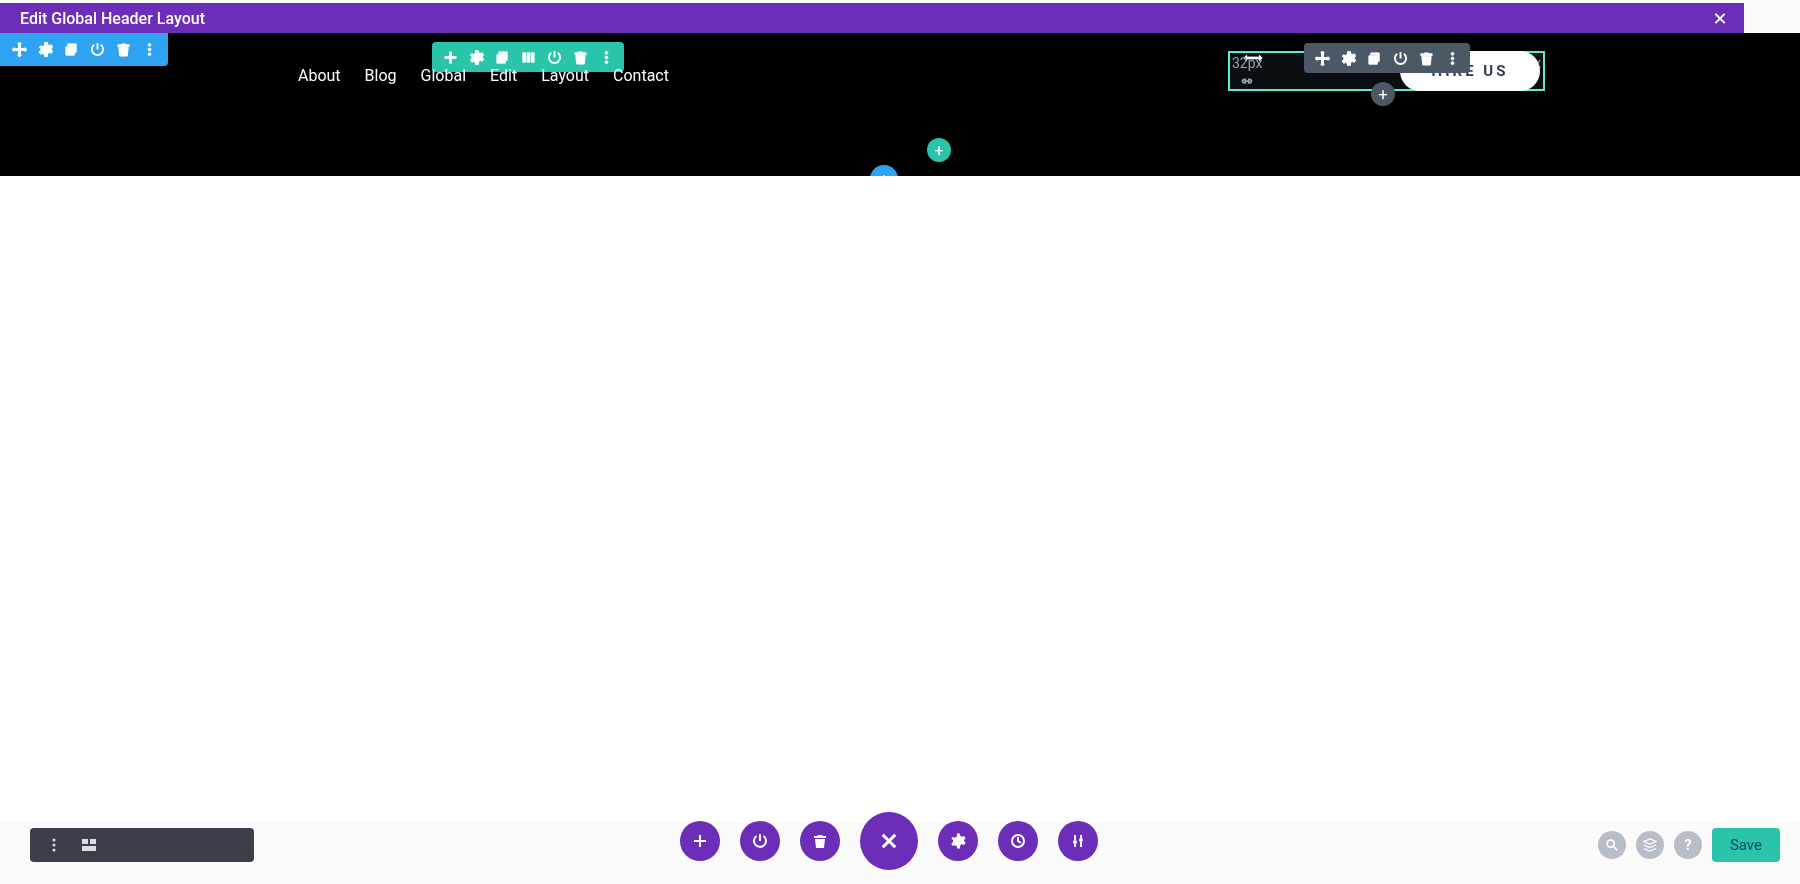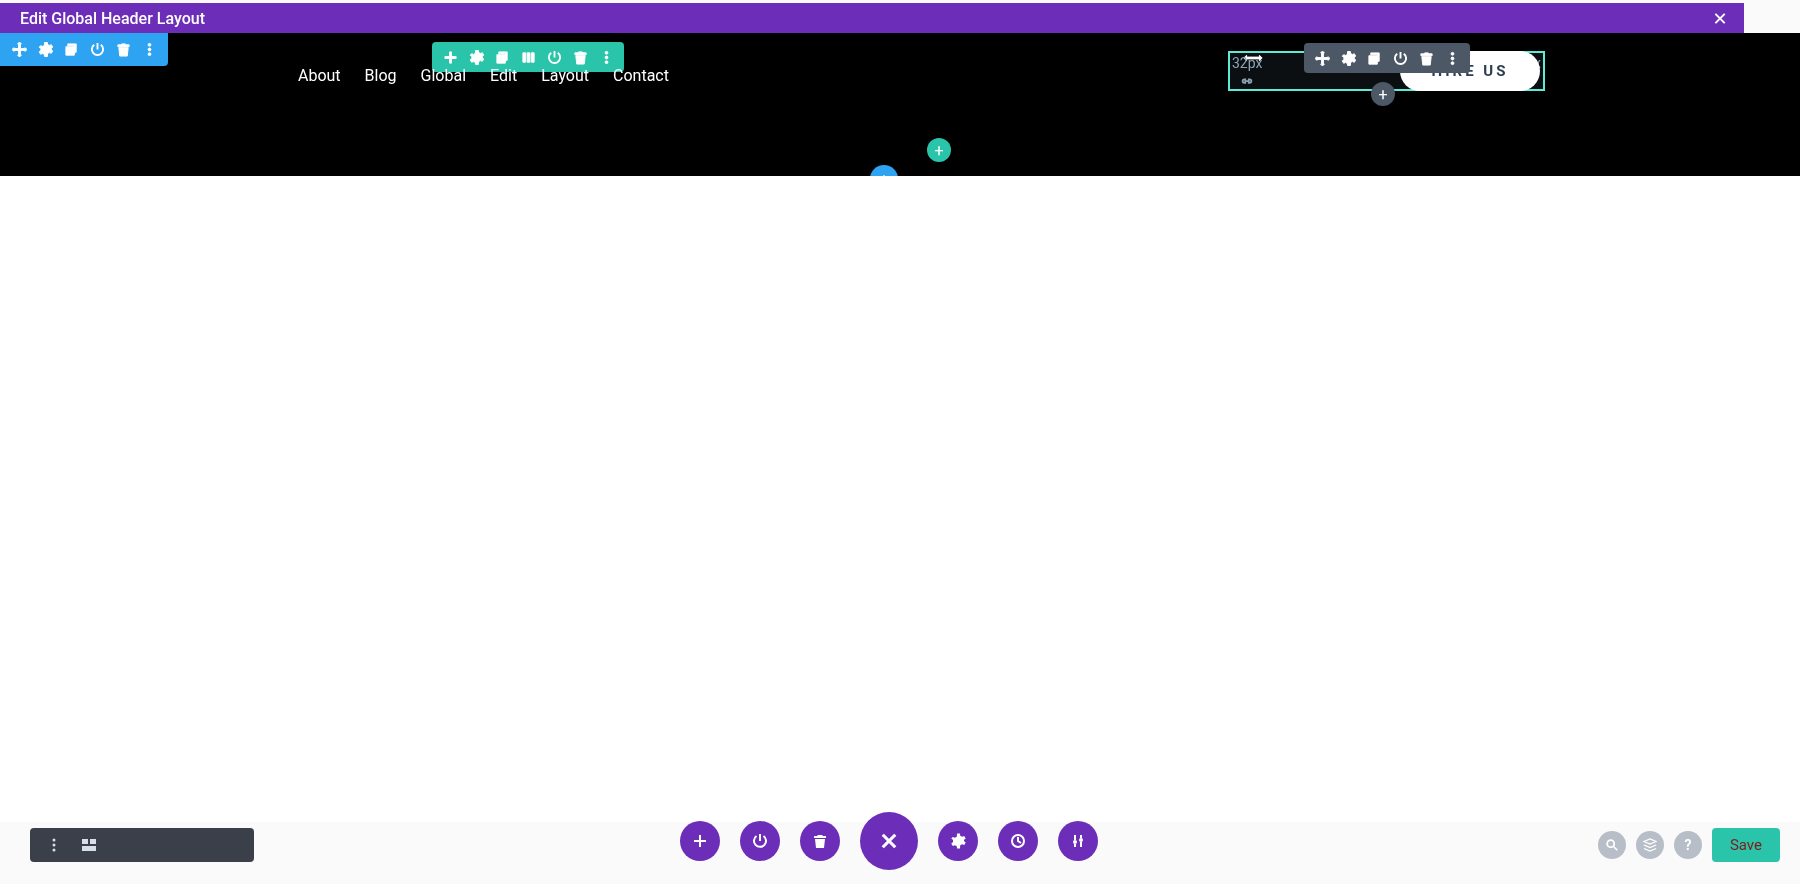--- a/index.html
+++ b/index.html
@@ -252,21 +252,21 @@
     justify-content: center;
     cursor: pointer;
     font-size: 14px;
     font-weight: 700;
   }
   .grey-circ svg { width: 14px; height: 14px; fill: #fff; }
   .save-btn {
     height: 34px;
     padding: 0 18px;
     background: #29c4a9;
-    color: #7f1d1d;
+    color: #0c4a6e;
     border-radius: 4px;
     display: flex;
     align-items: center;
     font-size: 15px;
     cursor: pointer;
   }
 </style>
 </head>
 <body>
 

